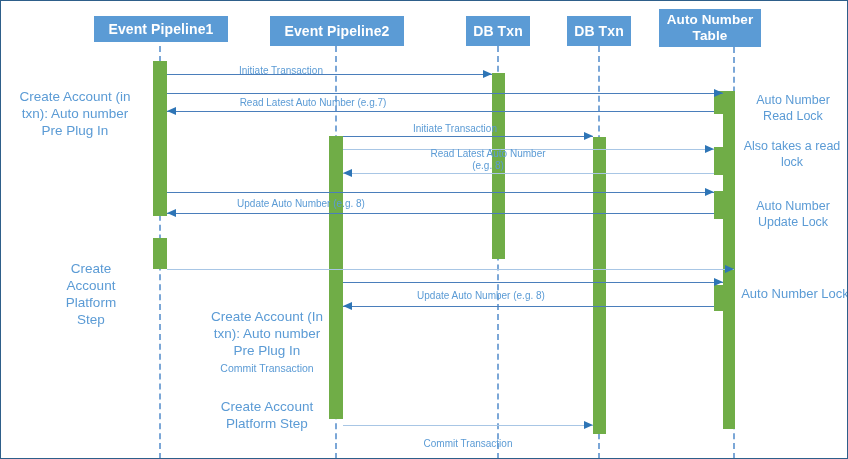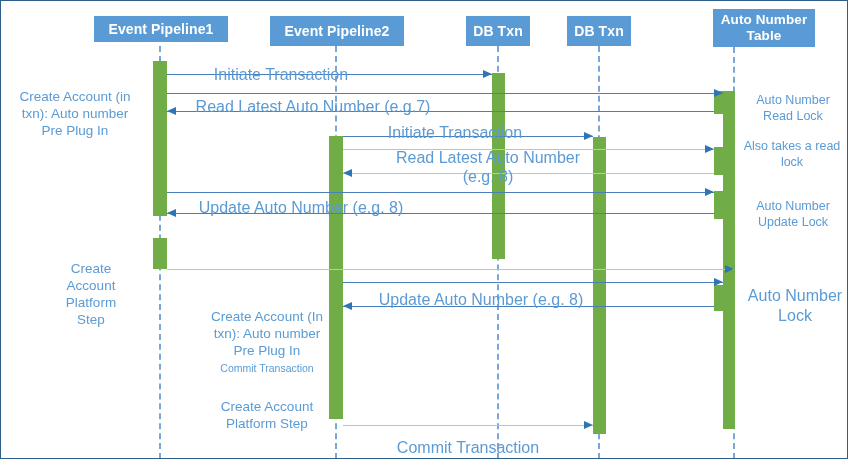--- a/index.html
+++ b/index.html
@@ -63,21 +63,21 @@
   }
   .arrowhead.right {
     border-left: 9px solid #2e75b6;
   }
   .arrowhead.left {
     border-right: 9px solid #2e75b6;
   }
   .msg-label {
     position: absolute;
     color: #5b9bd5;
-    font-size: 16px;
+    font-size: 10px;
     text-align: center;
     white-space: pre-line;
     line-height: 1.2;
   }
   .note-label {
     position: absolute;
     color: #5b9bd5;
     font-size: 11.5px;
     text-align: center;
     line-height: 1.25;
@@ -160,21 +160,21 @@
       </div>
       <div class="participant" style="left: 269px; top: 15px; width: 134px; height: 30px; font-size: 14px; background: rgb(91, 155, 213); color: rgb(255, 255, 255);">
         <span>Event Pipeline2</span>
       </div>
       <div class="participant" style="left: 465px; top: 15px; width: 64px; height: 30px; font-size: 14px; background: rgb(91, 155, 213); color: rgb(255, 255, 255);">
         <span>DB Txn</span>
       </div>
       <div class="participant" style="left: 566px; top: 15px; width: 64px; height: 30px; font-size: 14px; background: rgb(91, 155, 213); color: rgb(255, 255, 255);">
         <span>DB Txn</span>
       </div>
-      <div class="participant" style="left: 712px; top: 8px; width: 102px; height: 38px; font-size: 13.5px; background: rgb(91, 155, 213); color: rgb(255, 255, 255);">
+      <div class="participant" style="left: 658px; top: 8px; width: 102px; height: 38px; font-size: 13.5px; background: rgb(91, 155, 213); color: rgb(255, 255, 255);">
         <span>Auto Number Table</span>
       </div>
     </div>
 
   <div id="notes-layer">
       <div class="note-label" style="left: 4px; top: 88px; width: 140px; font-size: 13.5px; color: rgb(91, 155, 213);">Create Account (in
 txn): Auto number
 Pre Plug In</div>
       <div class="note-label" style="left: 32px; top: 225px; width: 116px; font-size: 13.5px; color: rgb(91, 155, 213); margin-top: 35px;">Create
 Account
@@ -185,15 +185,15 @@
 Pre Plug In</div>
       <div class="note-label" style="left: 178px; top: 361px; width: 176px; font-size: 10.5px; color: rgb(91, 155, 213);">Commit Transaction</div>
       <div class="note-label" style="left: 186px; top: 398px; width: 160px; font-size: 13.5px; color: rgb(91, 155, 213);">Create Account
 Platform Step</div>
       <div class="side-label" style="left: 740px; top: 92px; width: 104px; font-size: 12.5px; color: rgb(91, 155, 213);">Auto Number
 Read Lock</div>
       <div class="side-label" style="left: 736px; top: 138px; width: 110px; font-size: 12.5px; color: rgb(91, 155, 213);">Also takes a read
 lock</div>
       <div class="side-label" style="left: 740px; top: 198px; width: 104px; font-size: 12.5px; color: rgb(91, 155, 213);">Auto Number
 Update Lock</div>
-      <div class="side-label" style="left: 740px; top: 285px; width: 108px; font-size: 16px; color: rgb(91, 155, 213);">Auto Number Lock</div>
+      <div class="side-label" style="left: 740px; top: 285px; width: 108px; font-size: 13px; color: rgb(91, 155, 213);">Auto Number Lock</div>
     </div>
 </div>
 
 </body></html>

